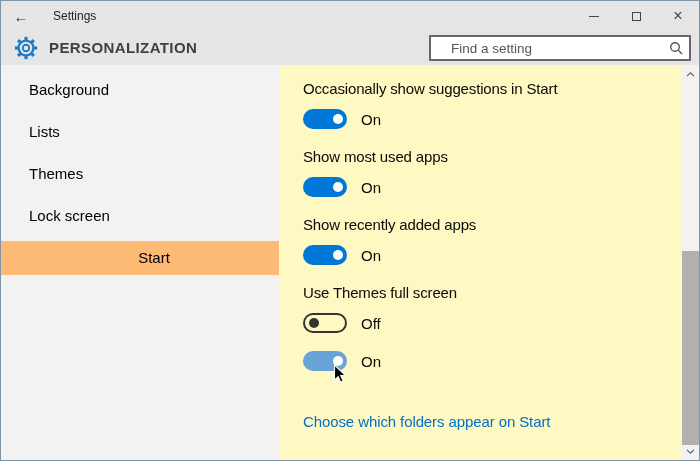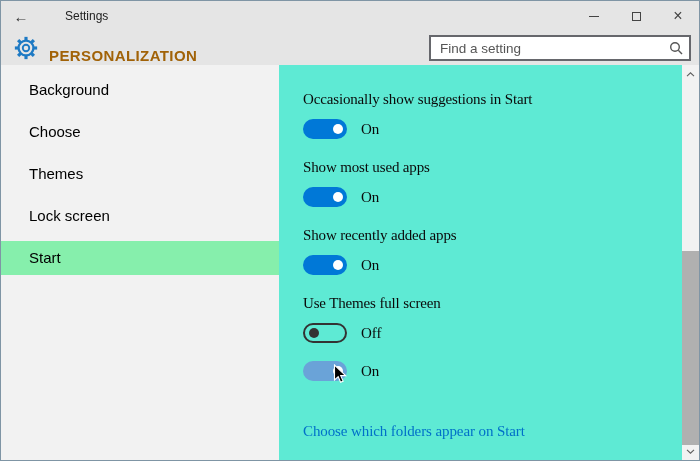--- a/index.html
+++ b/index.html
@@ -5,42 +5,42 @@
   * { margin:0; padding:0; box-sizing:border-box; }
   html,body { width:700px; height:461px; font-family:"Liberation Sans","DejaVu Sans",sans-serif; }
   .window {
     position:relative; width:700px; height:461px; background:#ffffff;
     border:1px solid #7f95a5; overflow:hidden;
   }
   
   .top { position:absolute; left:0; top:0; width:100%; height:64px; background:#e5e5e5; }
   .titlebar { position:absolute; left:0; top:0; width:100%; height:30px; display:flex; align-items:center; }
   .back { width:40px; text-align:center; font-size:15px; color:#333; cursor:default; }
-  .apptitle { font-size:12px; color:#222; margin-left:24px; }
+  .apptitle { font-size:12px; color:#222; margin-left:12px; }
   .wincontrols { position:absolute; right:0; top:0; height:30px; display:flex; }
   .winbtn { width:42px; height:30px; display:flex; align-items:center; justify-content:center; }
   .min-glyph { width:10px; height:1px; background:#444; display:block; }
   .max-glyph { width:9px; height:9px; border:1px solid #444; display:block; }
   .close-glyph { font-size:16px; color:#444; line-height:1; font-weight:300; }
   
   .header { position:absolute; left:0; top:30px; width:100%; height:34px; }
   .gear { position:absolute; left:12px; top:4px; }
-  .page-title { position:absolute; left:48px; top:16px; font-size:15px; font-weight:600; letter-spacing:0.4px; color:#a16207; }
+  .page-title { position:absolute; left:48px; top:8px; font-size:15px; font-weight:600; letter-spacing:0.4px; color:#404040; }
   .searchbox { position:absolute; right:8px; top:4px; width:262px; height:26px; background:#fff;
     border:2px solid #66676c; display:flex; align-items:center; }
   .searchbox input { flex:1; border:none; outline:none; background:transparent; font-size:13.5px;
-    color:#333; padding:0 4px 0 9px; font-family:inherit; }
+    color:#333; padding:0 4px 0 20px; font-family:inherit; }
   .searchbox input::placeholder { color:#555; opacity:1; }
   .search-ic { margin-right:6px; flex:0 0 auto; }
   
   .body { position:absolute; left:0; top:64px; right:0; bottom:0; }
   .sidebar { position:absolute; left:0; top:0; width:278px; height:100%; background:#f2f2f2; padding-top:8px; }
   .side-item { height:34px; line-height:34px; padding-left:28px; font-size:15px; color:#000; margin-bottom:8px; }
-  .side-item.selected { background:#86efac; }
-  .content { position:absolute; left:278px; top:0; right:17px; bottom:0; background:#5eead4; padding:24px 0 0 24px;font-family:Liberation Serif, serif; }
+  .side-item.selected { background:#fdba74;text-align:center; }
+  .content { position:absolute; left:278px; top:0; right:17px; bottom:0; background:#fef9c3; padding:14px 0 0 24px; }
   .setting { margin-bottom:18px; }
   .setting .lbl { font-size:15px; line-height:20px; color:#0a0a0a; letter-spacing:-0.15px; margin-bottom:4px; max-width:380px; }
   .toggle-row { display:flex; align-items:center; height:20px;margin-top:10px; }
   .toggle { position:relative; width:44px; height:20px; border-radius:10px; }
   .toggle.on { background:#0078d7; }
   .toggle.on .knob { position:absolute; right:4px; top:5px; width:10px; height:10px; border-radius:50%; background:#fff; }
   .toggle.hover { background:#6aa3d8; }
   .toggle.off { background:transparent; border:2px solid #333; }
   .toggle.off .knob { position:absolute; left:4px; top:3px; width:10px; height:10px; border-radius:50%; background:#333; }
   .state { margin-left:14px; font-size:15px; color:#0a0a0a; }
@@ -100,21 +100,21 @@
           <line x1="9.3" y1="9.3" x2="13" y2="13" stroke="#555" stroke-width="1.4"></line>
         </svg>
       </div>
     </div>
   </div>
 
   <div class="body">
 
     <div class="sidebar">
       <div class="side-item">Background</div>
-      <div class="side-item">Choose</div>
+      <div class="side-item">Lists</div>
       <div class="side-item">Themes</div>
       <div class="side-item">Lock screen</div>
       <div class="side-item selected">Start</div>
     </div>
 
     <div class="content">
 
       <div class="setting">
         <div class="lbl">Occasionally show suggestions in Start</div>
         <div class="toggle-row">

